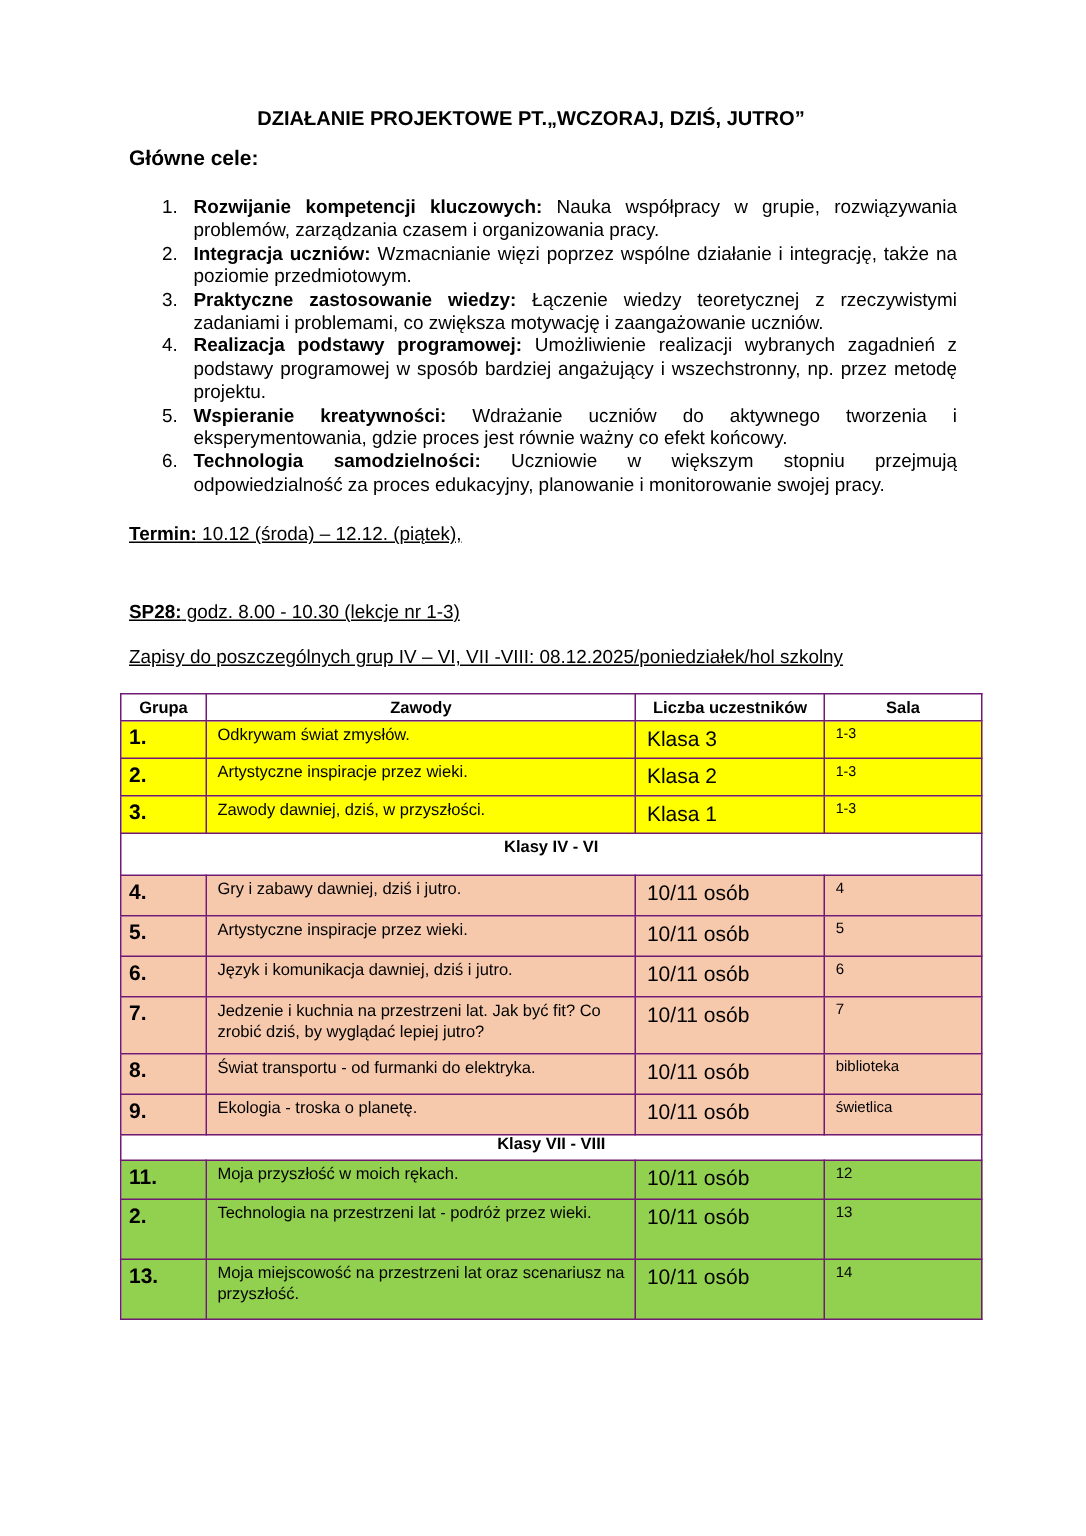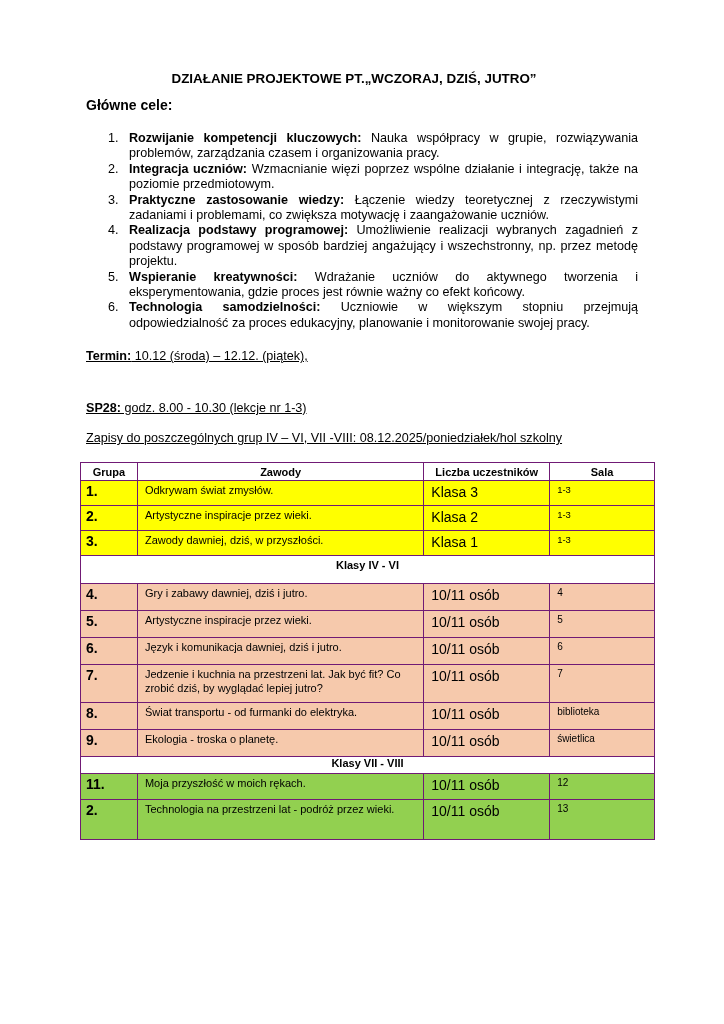--- a/index.html
+++ b/index.html
@@ -130,15 +130,21 @@
       <td class="topic">Moja przyszłość w moich rękach.</td>
       <td class="part">10/11 osób</td>
       <td class="room">12</td>
     </tr>
     <tr class="g" style="height:40px">
       <td class="gnum">2.</td>
       <td class="topic">Technologia na przestrzeni lat - podróż przez wieki.</td>
       <td class="part">10/11 osób</td>
       <td class="room">13</td>
     </tr>
+    <tr class="g" style="height:40px">
+      <td class="gnum">13.</td>
+      <td class="topic">Moja miejscowość na przestrzeni lat oraz scenariusz na przyszłość.</td>
+      <td class="part">10/11 osób</td>
+      <td class="room">14</td>
+    </tr>
   </tbody>
     </table>
 </div>
 
 </body></html>

